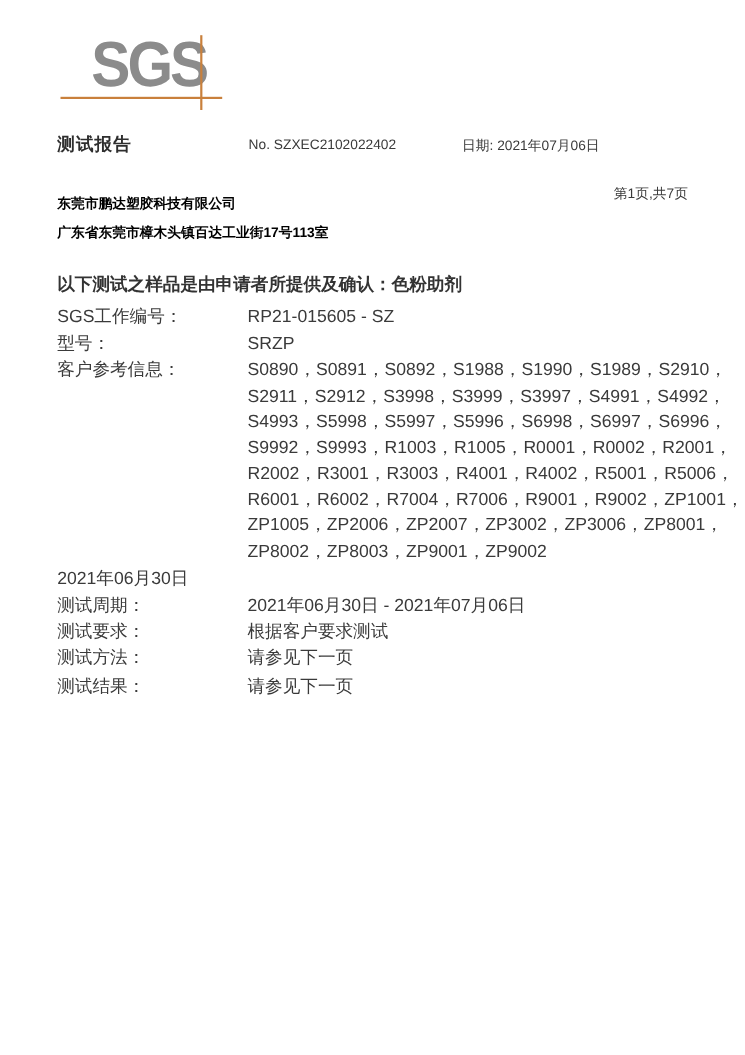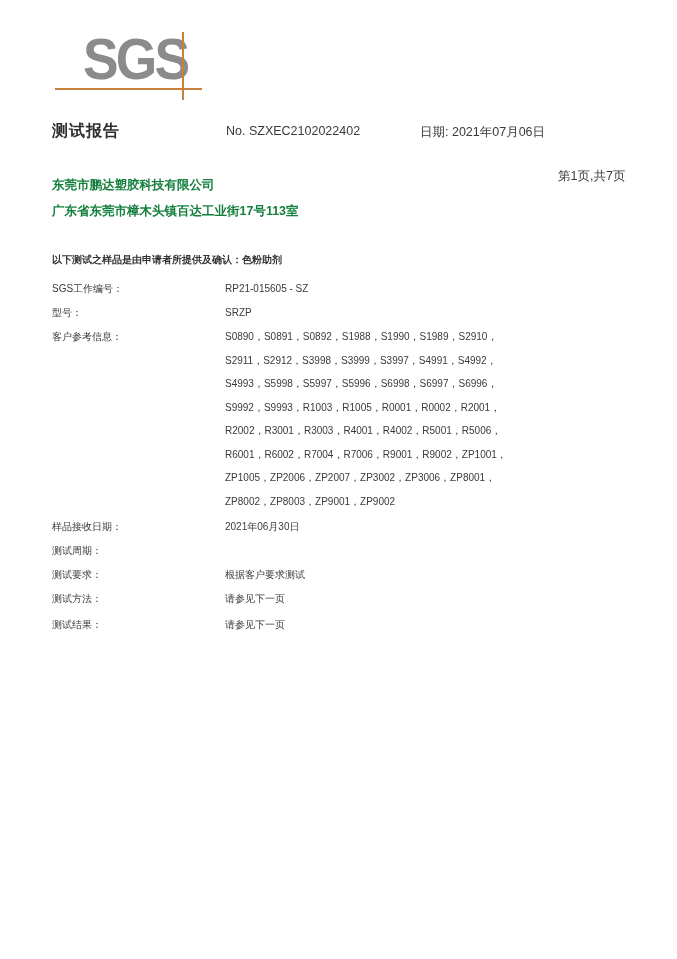--- a/index.html
+++ b/index.html
@@ -16,23 +16,23 @@
   }
   .logo-hline{position:absolute;left:0;top:62px;width:147px;height:2px;background:#c9803c;}
   .logo-vline{position:absolute;left:127px;top:6px;width:2px;height:68px;background:#c9803c;}
   
   .title-row{position:absolute;left:0;top:121px;width:677px;height:22px;}
   .doc-title{position:absolute;left:52px;top:0;font-size:16px;font-weight:bold;color:#2e2e2e;letter-spacing:1px;}
   .report-no{position:absolute;left:226px;top:3px;font-size:12.5px;}
   .report-date{position:absolute;left:420px;top:3px;font-size:12.5px;}
   .page-info{position:absolute;left:558px;top:3px;font-size:12.5px;margin-top:44px;}
   
-  .applicant{position:absolute;left:52px;top:172px;font-size:12.5px;line-height:26px;font-weight:bold;color:#15803d;}
+  .applicant{position:absolute;left:52px;top:172px;font-size:12.5px;line-height:26px;font-weight:bold;color:#000000;}
   
-  .body-block{position:absolute;left:52px;top:250px;width:582px;font-size:10px;}
+  .body-block{position:absolute;left:52px;top:250px;width:582px;font-size:16px;}
   .statement{margin:0 0 7px 0;line-height:20px;font-weight:bold;color:#333;}
   .frow{display:flex;align-items:flex-start;}
   .flabel{width:173px;flex:0 0 173px;line-height:24px;}
   .fvalue{flex:1;line-height:24px;}
   .ref-line{line-height:23.5px;white-space:nowrap;}
   .gap-sm{height:2px;}
   .conclusion-text{line-height:22.5px;text-align:justify;}
   
   .disclaimer{
     position:absolute;left:184px;top:836px;width:452px;
@@ -102,26 +102,26 @@
         <div class="ref-line">R2002，R3001，R3003，R4001，R4002，R5001，R5006，</div>
         <div class="ref-line">R6001，R6002，R7004，R7006，R9001，R9002，ZP1001，</div>
         <div class="ref-line">ZP1005，ZP2006，ZP2007，ZP3002，ZP3006，ZP8001，</div>
         <div class="ref-line">ZP8002，ZP8003，ZP9001，ZP9002</div>
       </div>
     </div>
 
     <div class="gap-sm"></div>
 
     <div class="frow">
-      <div class="flabel">样品接收日期：</div>
       <div class="fvalue">2021年06月30日</div>
     </div>
 
     <div class="frow">
       <div class="flabel">测试周期：</div>
+      <div class="fvalue">2021年06月30日 - 2021年07月06日</div>
     </div>
 
     <div class="frow">
       <div class="flabel">测试要求：</div>
       <div class="fvalue">根据客户要求测试</div>
     </div>
 
     <div class="frow">
       <div class="flabel">测试方法：</div>
       <div class="fvalue">请参见下一页</div>

